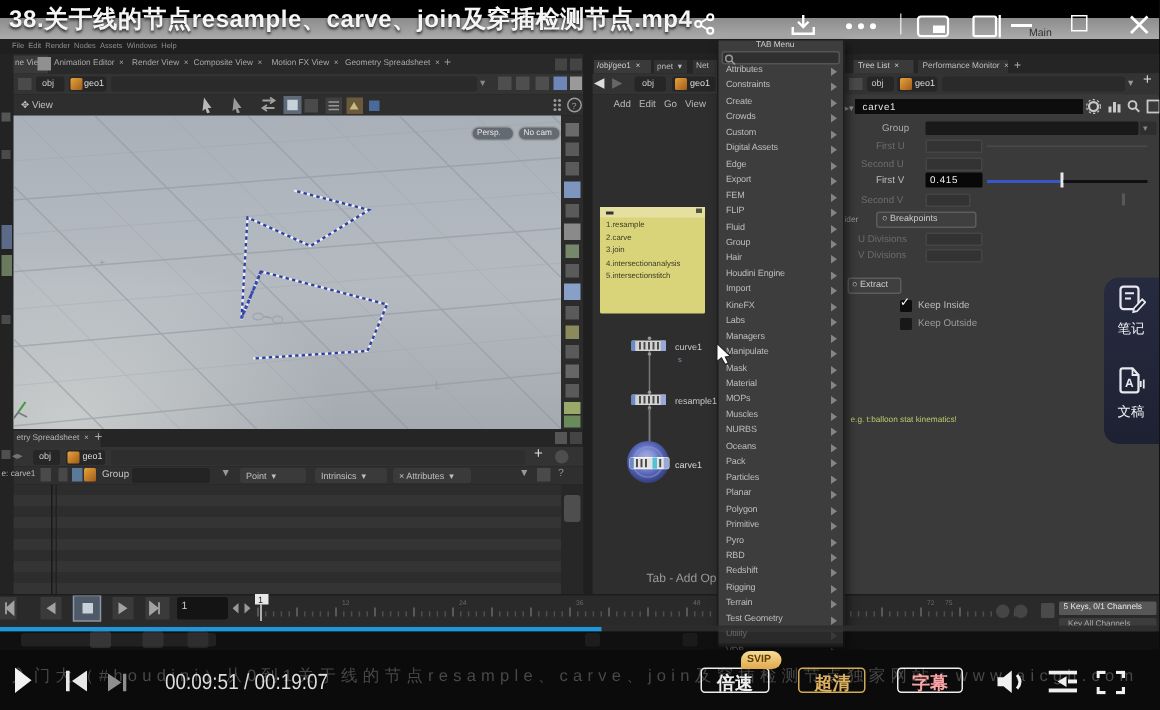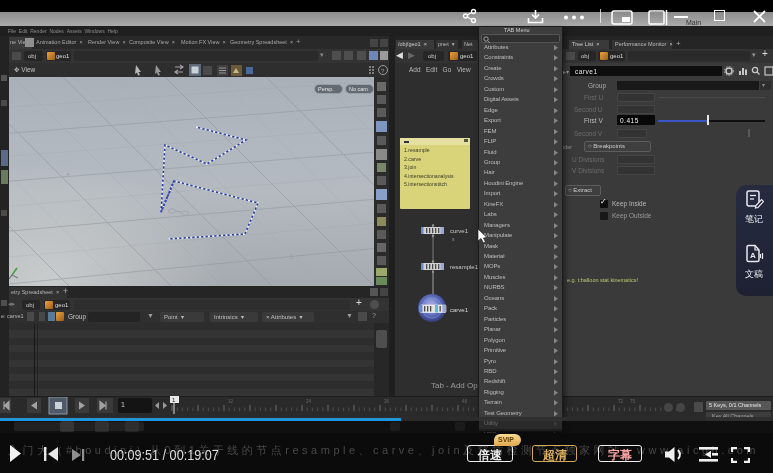--- a/index.html
+++ b/index.html
@@ -669,20 +669,21 @@
         <path d="M 0 0 L 4 2.8 L 0 5.6 Z" fill="#858585"></path>
       </svg>
     </div>
 
 <svg class="abs" style="left:477px;top:229px;" width="12" height="16">
  <path d="M 1 0 L 1 12 L 4 9.5 L 6.5 14 L 8.5 13 L 6.5 9 L 10 8.5 Z" fill="#fff" stroke="#222" stroke-width="0.7"></path>
 </svg>
 
 <div class="abs" style="left:0;top:0;width:773px;height:12px;background:#000;"></div>
 <div class="abs" style="left:0;top:12px;width:773px;height:14px;background:linear-gradient(180deg,rgba(0,0,0,0.18),rgba(0,0,0,0));"></div>
+<div class="txt" style="left:6px;top:3px;font-size:16px;font-weight:bold;letter-spacing:0.4px;color:#f5f5f5;text-shadow:0 1px 2px rgba(0,0,0,0.8);">38.关于线的节点resample、carve、join及穿插检测节点.mp4</div>
 
 <svg class="abs" style="left:462px;top:8px;" width="16" height="16">
  <circle cx="11.5" cy="3.5" r="2" fill="none" stroke="#fff" stroke-width="1.4"></circle>
  <circle cx="3.5" cy="8" r="2" fill="none" stroke="#fff" stroke-width="1.4"></circle>
  <circle cx="11.5" cy="12.5" r="2" fill="none" stroke="#fff" stroke-width="1.4"></circle>
  <line x1="5.3" y1="7" x2="9.7" y2="4.4" stroke="#fff" stroke-width="1.2"></line>
  <line x1="5.3" y1="9" x2="9.7" y2="11.6" stroke="#fff" stroke-width="1.2"></line>
 </svg>
 
 <svg class="abs" style="left:527px;top:9px;" width="17" height="16">

